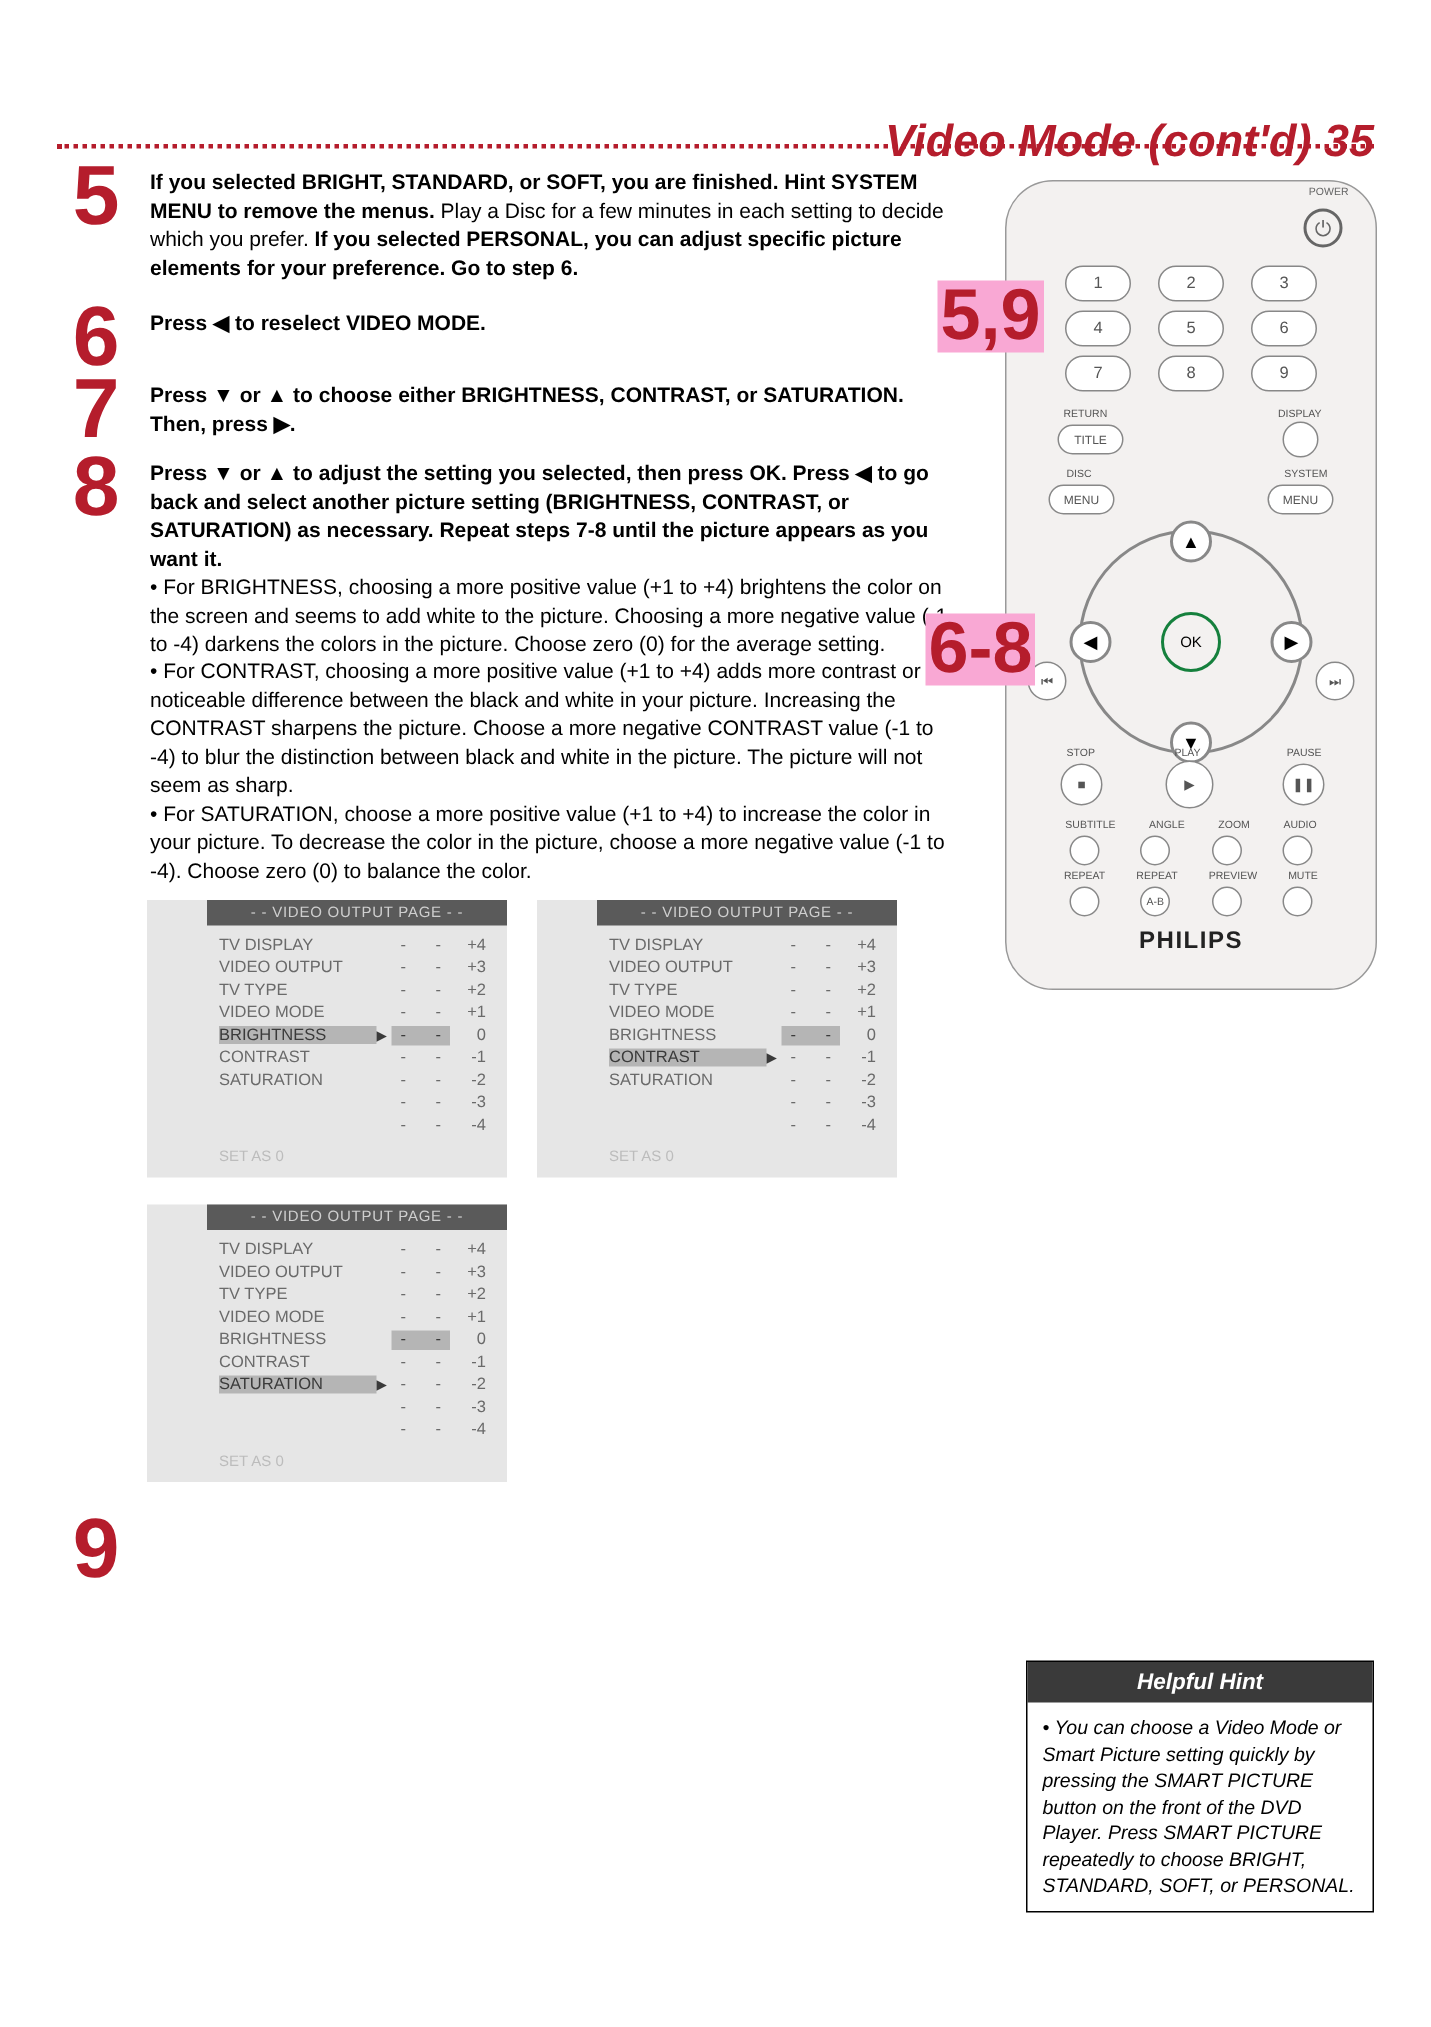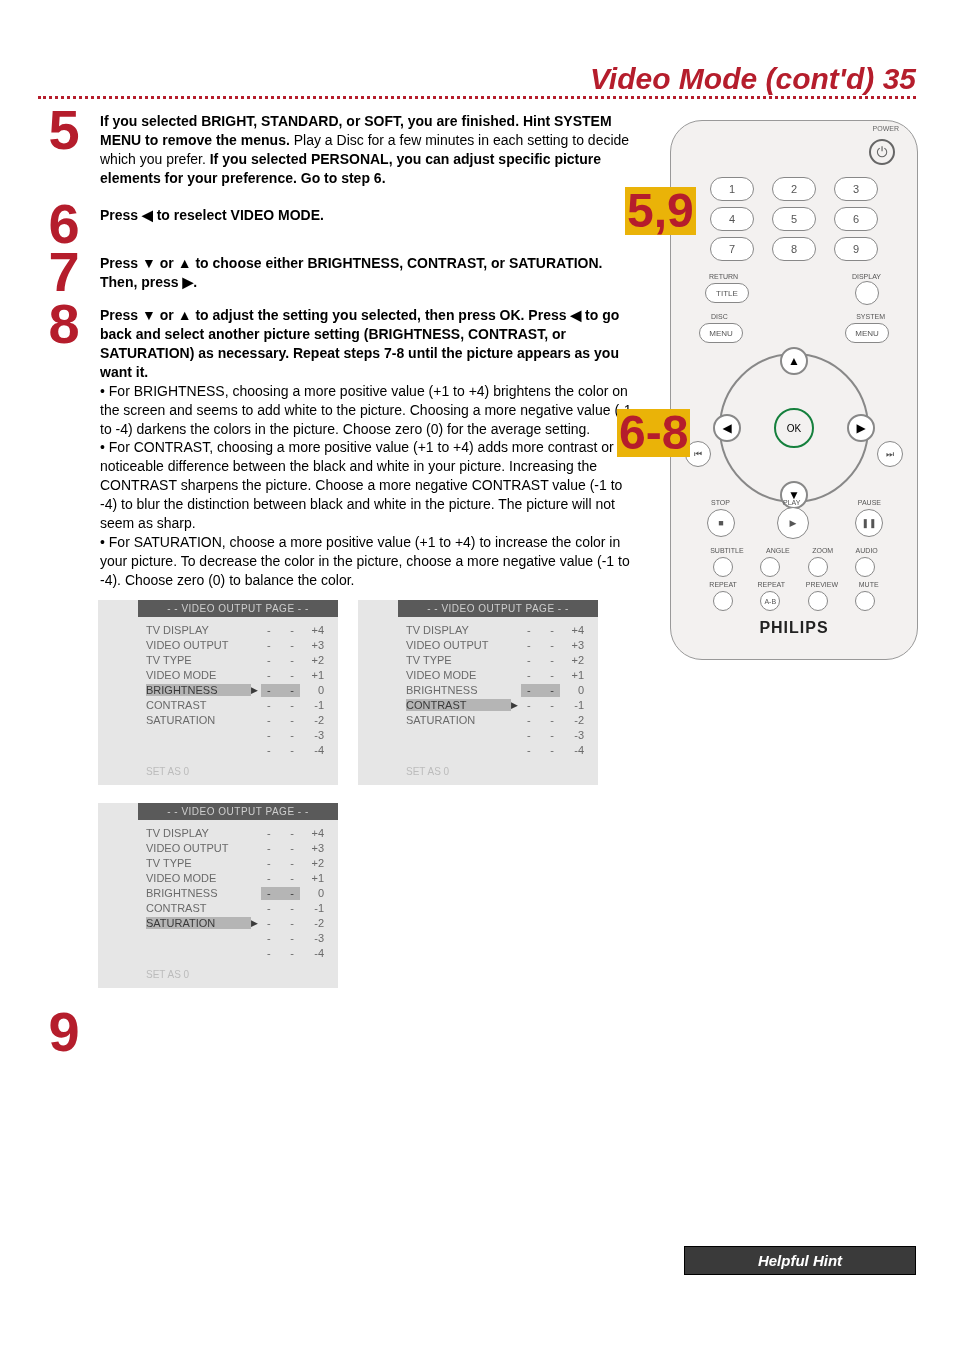--- a/index.html
+++ b/index.html
@@ -6,21 +6,21 @@
   body {
     width: 954px;
     height: 1351px;
     background: #fff;
     font-family: Arial, Helvetica, sans-serif;
     position: relative;
     color: #000;
   }
   .page-title {
     position: absolute;
-    top: 62px;
+    top: 78px;
     right: 38px;
     font-size: 30px;
     font-style: italic;
     font-weight: bold;
     color: #b51d2c;
   }
   .dotted-rule {
     position: absolute;
     top: 96px;
     left: 38px;
@@ -119,21 +119,21 @@
   .dpad { position:absolute; top:232px; left:50%; transform:translateX(-50%); width:150px; height:150px;}
   .dpad .ring { position:absolute; inset:0; border:2px solid #888; border-radius:50%;}
   .dpad .ok { position:absolute; top:50%; left:50%; transform:translate(-50%,-50%); width:40px;height:40px; border:2px solid #15803d; border-radius:50%; display:flex;align-items:center;justify-content:center; font-size:10px;}
   .dpad .ar { position:absolute; width:28px;height:28px; border:2px solid #888; border-radius:50%; background:#fff; display:flex;align-items:center;justify-content:center; font-size:12px;}
   .brand { position:absolute; bottom:22px; left:0; right:0; text-align:center; font-size:16px; font-weight:bold; letter-spacing:1px; color:#222;}
   .callout {
     position:absolute;
     font-size:48px;
     font-weight:bold;
     color:#b51d2c;
-    background:#eab308;
+    background:#f9a8d4;
     padding:0 2px;
     line-height:1;
   }
 
   .hint-box {
     position: absolute;
     right: 38px;
     bottom: 76px;
     width: 232px;
     border: 1px solid #000;
@@ -590,13 +590,14 @@
   </div>
 
   <div class="brand">PHILIPS</div>
 
   <div class="callout" style="top:66px; left:-46px;">5,9</div>
   <div class="callout" style="top:288px; left:-54px;">6-8</div>
 </div>
 
 <div class="hint-box">
   <div class="hint-title">Helpful Hint</div>
+  <div class="hint-body">•  You can choose a Video Mode or Smart Picture setting quickly by pressing the SMART PICTURE button on the front of the DVD Player. Press SMART PICTURE repeatedly to choose BRIGHT, STANDARD, SOFT, or PERSONAL.</div>
 </div>
 
 </body></html>

